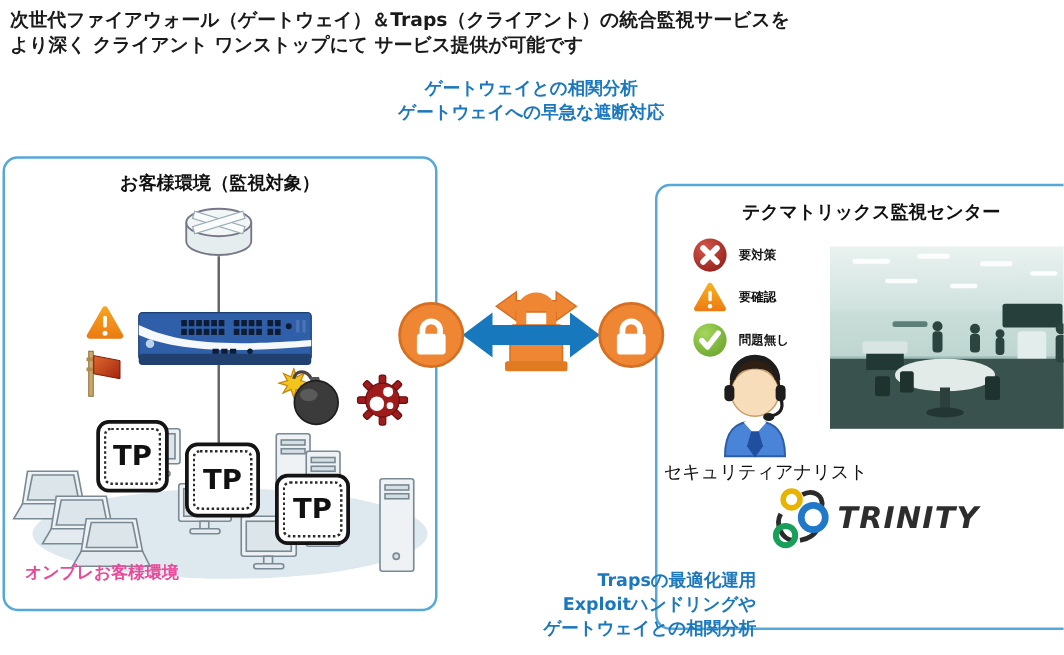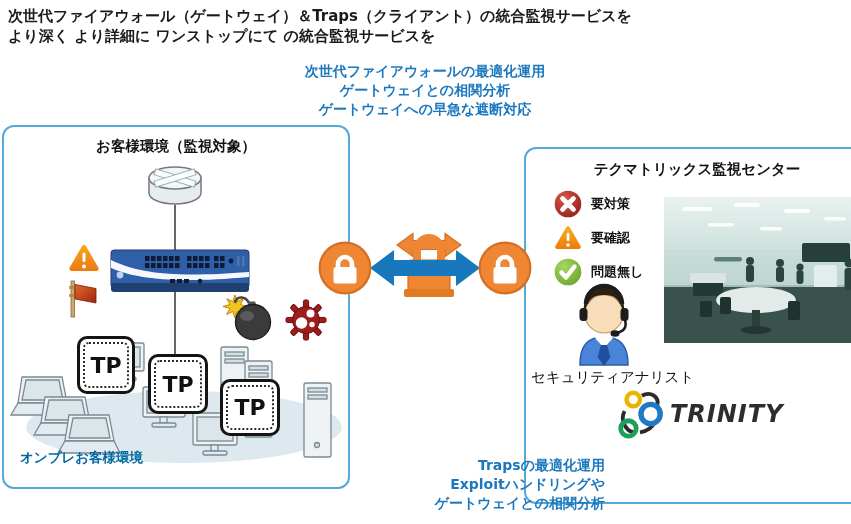--- a/index.html
+++ b/index.html
@@ -25,47 +25,46 @@
   .abs { position:absolute; }
 
   .vline { position:absolute; left:170px; top:78px; width:2px; height:157px; background:#666; }
 
   
   .tp { position:absolute; background:#fff; border:3px solid #141414; border-radius:10px;
         display:flex; align-items:center; justify-content:center;
         font-size:22px; font-weight:bold; color:#111; }
   .tp::before { content:""; position:absolute; inset:3px; border:2px dotted #2b2b2b; border-radius:6px; }
 
-  .footer-label { position:absolute; left:16px; top:322px; font-size:13.5px; font-weight:bold; color:#0369a1; }
+  .footer-label { position:absolute; left:16px; top:322px; font-size:13.5px; font-weight:bold; color:#ec4899; }
 
   
   .status-row { position:absolute; left:28px; display:flex; align-items:center; }
-  .status-row .lbl { margin-left:9px; font-size:13px; font-weight:bold; color:#111; }
+  .status-row .lbl { margin-left:9px; font-size:10px; font-weight:bold; color:#111; }
 
   .analyst-label { position:absolute; left:5px; top:219px; font-size:14.5px; font-weight:normal; color:#111; white-space:nowrap; }
 
   .brand { position:absolute; left:88px; top:238px; display:flex; align-items:center; }
   .brand-text { font-size:24px; font-weight:800; font-style:italic; color:#2d2d2d; letter-spacing:1px; margin-left:4px; }
 
   
   .conn { position:absolute; }
   .z1 { z-index:1; } .z2 { z-index:2; } .z3 { z-index:3; }
 </style>
 </head>
 <body>
 
 <div class="page">
 
   <div class="heading">
     <div>次世代ファイアウォール（ゲートウェイ）＆Traps（クライアント）の統合監視サービスを</div>
-    <div>より深く より詳細に ワンストップにて の統合監視サービスを</div>
+    <div>より深く クライアント ワンストップにて サービス提供が可能です</div>
   </div>
 
   <div class="callout callout-top">
-    <div>次世代ファイアウォールの最適化運用</div>
     <div>ゲートウェイとの相関分析</div>
     <div>ゲートウェイへの早急な遮断対応</div>
   </div>
 
   <div class="panel customer-box">
     <div class="panel-title">お客様環境（監視対象）</div>
 
     <div class="vline"></div>
 
     <svg class="abs" style="left:141px;top:36px" width="60" height="46" viewBox="0 0 60 46">

